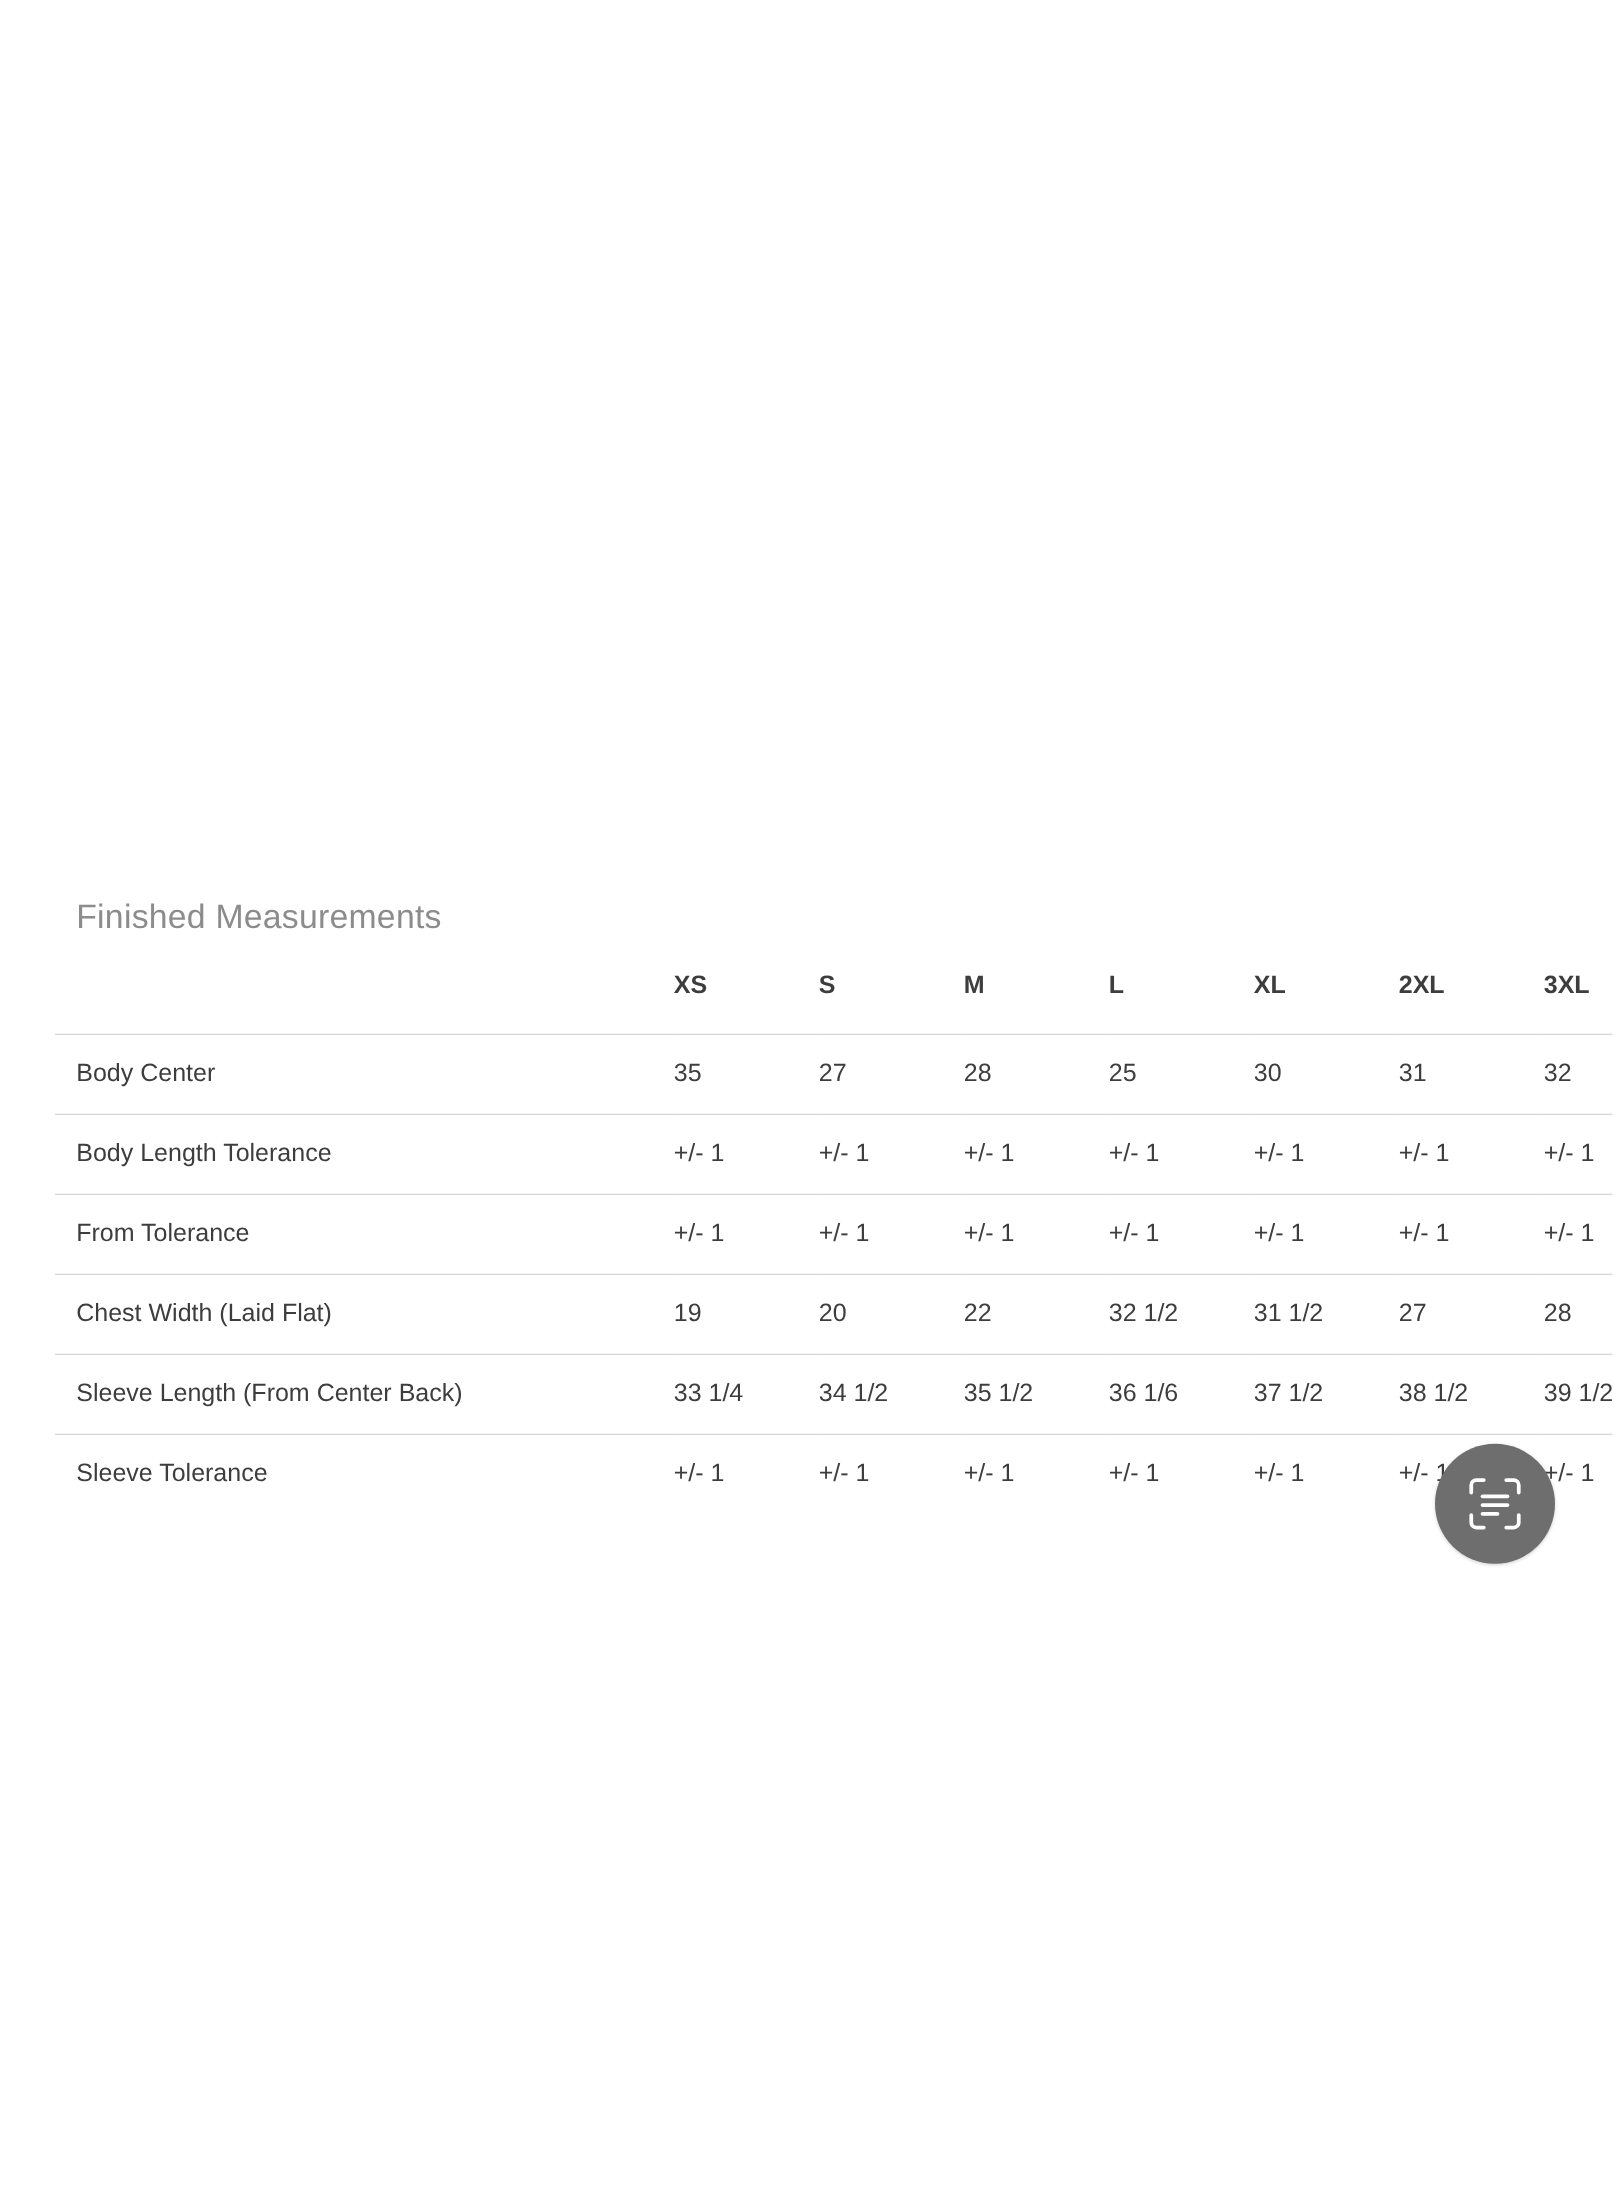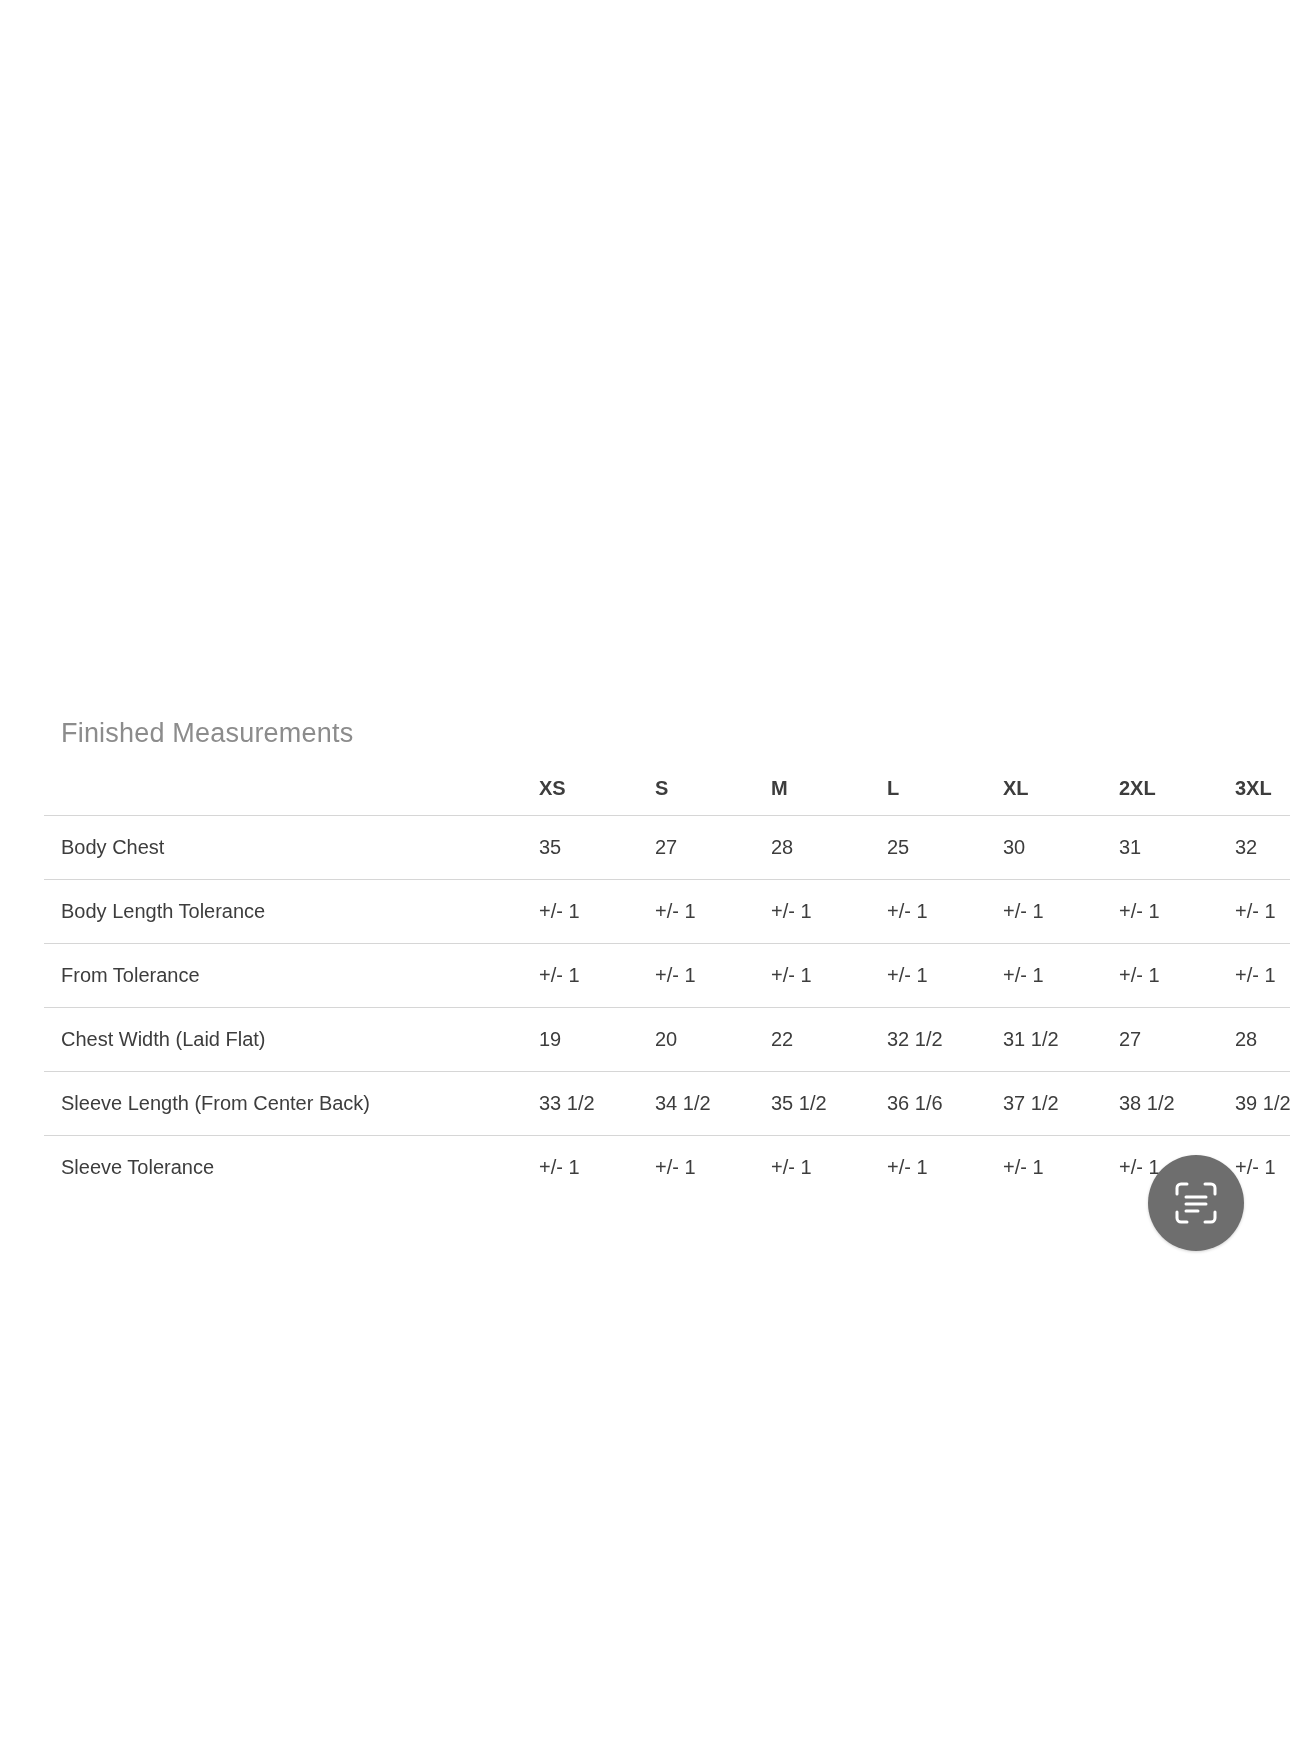--- a/index.html
+++ b/index.html
@@ -49,21 +49,21 @@
     color: #3d3d3d;
     font-weight: 400;
     padding: 0;
     vertical-align: middle;
   }
   table.measurements thead th {
     font-weight: 700;
     color: #3d3d3d;
     font-size: 20px;
     height: 42px;
-    padding-bottom: 6px;
+    padding-bottom: 18px;
   }
   table.measurements thead tr {
     border-bottom: 1px solid #d6d6d6;
   }
   table.measurements tbody tr {
     border-bottom: 1px solid #d6d6d6;
     height: 64px;
   }
   table.measurements tbody tr:last-child {
     border-bottom: none;
@@ -110,21 +110,21 @@
           <th class="col-size">M</th>
           <th class="col-size">L</th>
           <th class="col-size">XL</th>
           <th class="col-size">2XL</th>
           <th class="col-size-last">3XL</th>
         </tr>
       </thead>
       <tbody>
 
         <tr>
-          <td class="col-label cell-label">Body Chest</td>
+          <td class="col-label cell-label">Body Center</td>
           <td class="col-size">35</td>
           <td class="col-size">27</td>
           <td class="col-size">28</td>
           <td class="col-size">25</td>
           <td class="col-size">30</td>
           <td class="col-size">31</td>
           <td class="col-size-last">32</td>
         </tr>
 
         <tr>
@@ -155,21 +155,21 @@
           <td class="col-size">20</td>
           <td class="col-size">22</td>
           <td class="col-size">32 1/2</td>
           <td class="col-size">31 1/2</td>
           <td class="col-size">27</td>
           <td class="col-size-last">28</td>
         </tr>
 
         <tr>
           <td class="col-label cell-label">Sleeve Length (From Center Back)</td>
-          <td class="col-size">33 1/2</td>
+          <td class="col-size">33 1/4</td>
           <td class="col-size">34 1/2</td>
           <td class="col-size">35 1/2</td>
           <td class="col-size">36 1/6</td>
           <td class="col-size">37 1/2</td>
           <td class="col-size">38 1/2</td>
           <td class="col-size-last">39 1/2</td>
         </tr>
 
         <tr>
           <td class="col-label cell-label">Sleeve Tolerance</td>

